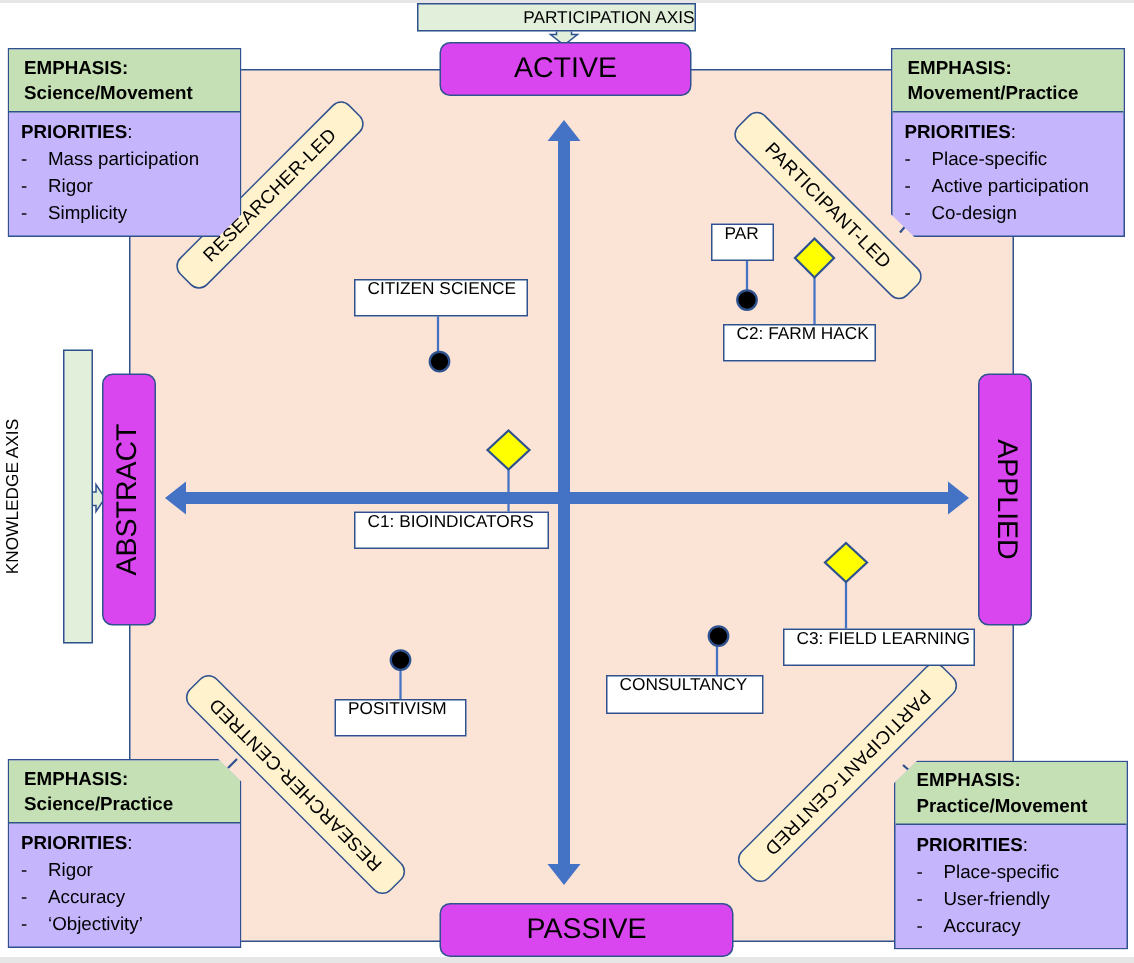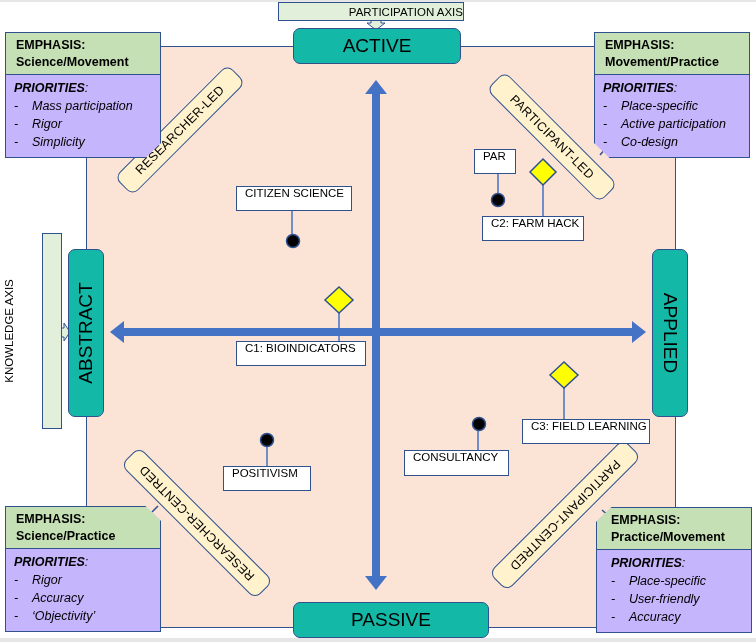--- a/index.html
+++ b/index.html
@@ -3,37 +3,37 @@
 <meta charset="utf-8">
 <style>
   html, body { margin: 0; padding: 0; }
   body { width: 756px; height: 642px; background: #ffffff; position: relative; overflow: hidden;
          font-family: "Liberation Sans", sans-serif; }
   .bottom-bar { position: absolute; left: 0; top: 638px; width: 756px; height: 4px; background: #e6e6e6; }
   .top-bar { position: absolute; left: 0; top: 0; width: 756px; height: 2px; background: #e6e6e6; }
   .quad { position: absolute; left: 86px; top: 46px; width: 590px; height: 582px; background: #fbe3d6;
           border: 1.5px solid #2f528f; border-radius: 24px; box-sizing: border-box; }
   svg.overlay { position: absolute; left: 0; top: 0; }
-  .pole { position: absolute; background: #14b8a6; border: 1.5px solid #2f528f; border-radius: 7px;
+  .pole { position: absolute; background: #d946ef; border: 1.5px solid #2f528f; border-radius: 7px;
           box-sizing: border-box; display: flex; align-items: center; justify-content: center;
           color: #000; font-size: 19px; }
   .pole span { display: inline-block; white-space: nowrap; }
   .axis-tag { position: absolute; background: #e2efda; border: 1.5px solid #2f528f; box-sizing: border-box;
               display: flex; align-items: center; justify-content: flex-end; font-size: 11.5px; color: #000; }
   .axis-tag span { white-space: nowrap; display: inline-block; }
   .diag { position: absolute; background: #fff2cc; border: 1.5px solid #2f528f; border-radius: 8px;
           box-sizing: border-box; display: flex; align-items: center; justify-content: center;
           font-size: 12.5px; color: #000; letter-spacing: 0.3px; white-space: nowrap; }
   .label-box { position: absolute; background: #fff; border: 1.5px solid #2f528f; box-sizing: border-box;
                font-size: 11.5px; color: #000; display: flex; align-items: flex-start; padding-left: 8px; white-space: nowrap; }
   .card { position: absolute; width: 156px; background: #c4b5fd; border: 1.5px solid #2f528f; box-sizing: border-box;
           font-size: 12.5px; color: #000; }
   .card .head { background: #c5e0b4; border-bottom: 1.5px solid #2f528f; padding: 4px 10px 3px 10px;
                 font-weight: bold; line-height: 17px; }
-  .card .body { padding: 4px 8px 6px 8px; line-height: 18px; font-style: italic; }
+  .card .body { padding: 4px 8px 6px 8px; line-height: 18px; }
   .card .ptitle { font-weight: bold; }
   .card .ptitle .colon { font-weight: normal; }
   .card ul { list-style: none; margin: 0; padding: 0; }
   .card li { position: relative; padding-left: 18px; }
   .card li::before { content: "-"; position: absolute; left: 0; }
 </style>
 </head>
 <body>
 
 <div class="top-bar"></div>

